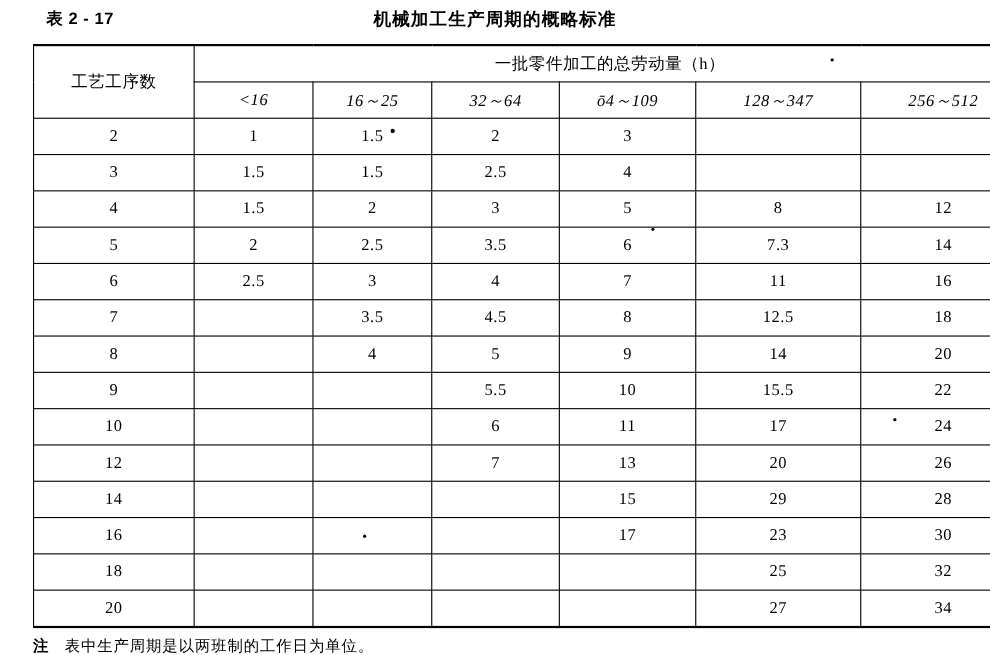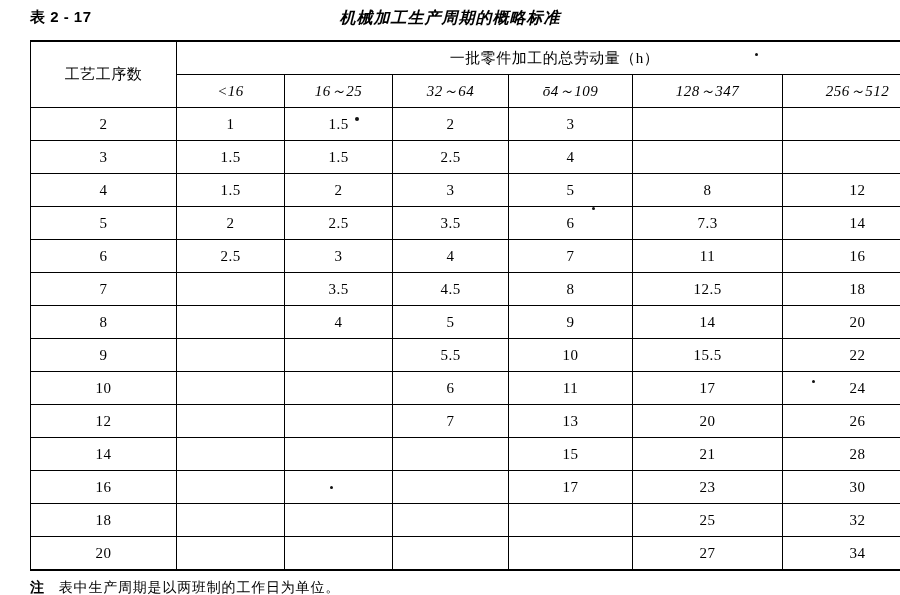--- a/index.html
+++ b/index.html
@@ -26,31 +26,31 @@
     align-items: baseline;
     height: 28px;
     position: relative;
   }
   .table-number {
     font-family: "Liberation Sans", sans-serif;
     font-weight: bold;
     font-size: 15px;
     letter-spacing: 0.5px;
     white-space: nowrap;
+    margin-left: 12px;
   }
   .table-title {
     position: absolute;
     left: 0;
     right: 0;
     text-align: center;
     font-family: "Liberation Sans", sans-serif;
     font-weight: bold;
     font-size: 16px;
     letter-spacing: 1px;
-    font-style: italic;
   }
   table.main {
     border-collapse: collapse;
     width: 840px;
     margin-top: 4px;
     table-layout: fixed;
   }
   table.main td, table.main th {
     border: 1px solid #000000;
     font-weight: normal;
@@ -236,21 +236,21 @@
         <td>13</td>
         <td>20</td>
         <td>26</td>
       </tr>
       <tr>
         <td class="rowlabel">14</td>
         <td></td>
         <td></td>
         <td></td>
         <td>15</td>
-        <td>21</td>
+        <td>29</td>
         <td>28</td>
       </tr>
       <tr>
         <td class="rowlabel">16</td>
         <td></td>
         <td></td>
         <td></td>
         <td>17</td>
         <td>23</td>
         <td>30</td>

